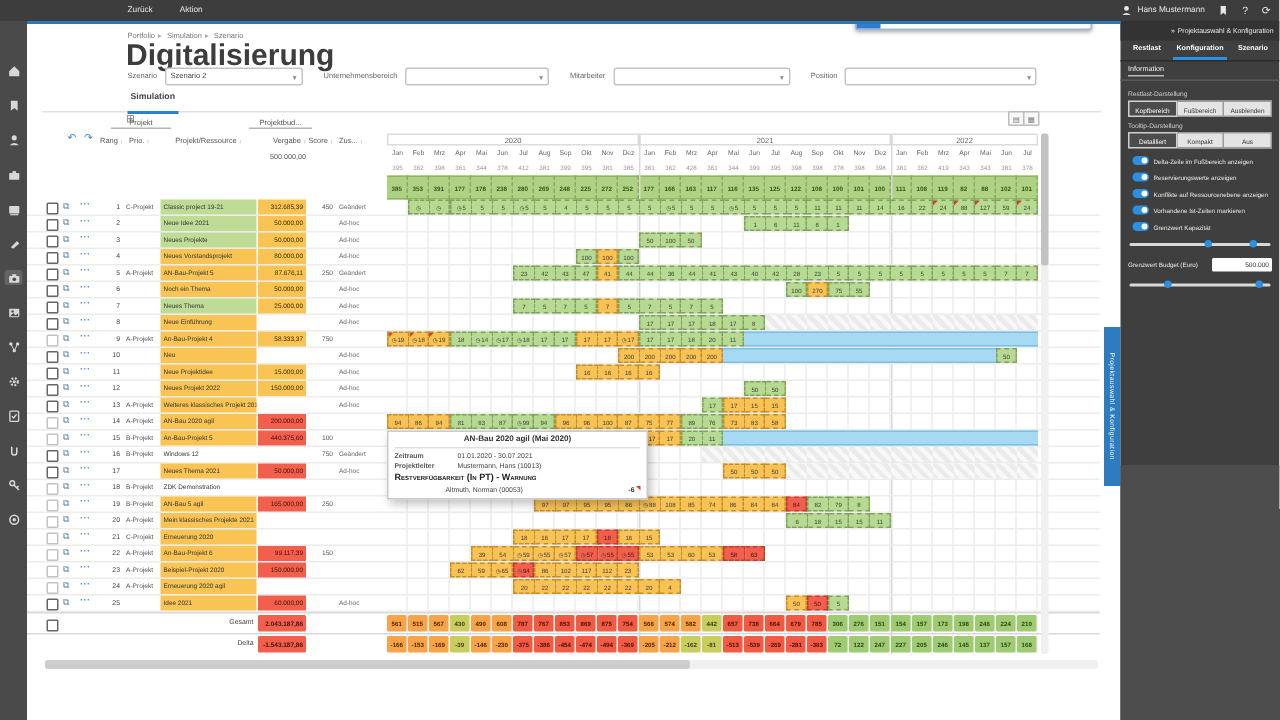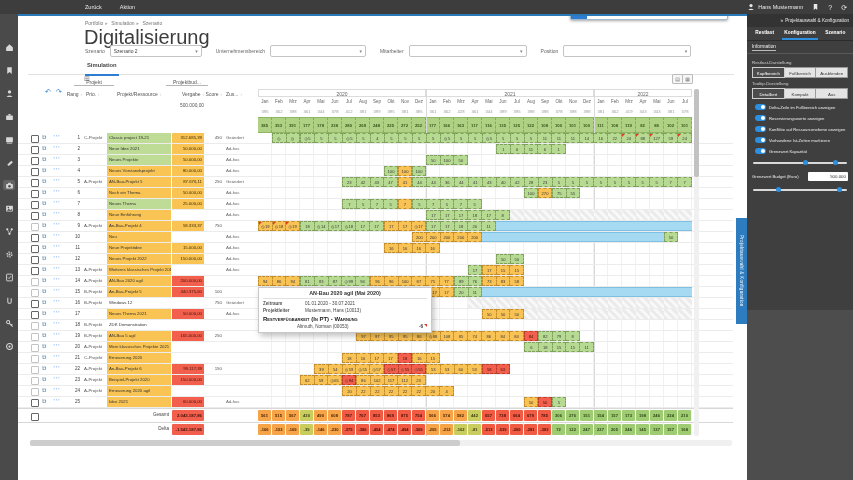--- a/index.html
+++ b/index.html
@@ -16,21 +16,21 @@
   
   .sidebar{position:absolute;left:0;top:14px;width:18px;height:466px;background:#4a4a4a;z-index:45;
            display:flex;flex-direction:column;align-items:center;padding-top:28px;box-sizing:border-box;gap:13px}
   .sb-ic{width:12px;height:10px;display:flex;align-items:center;justify-content:center;border-radius:2px}
   .sb-ic.active{background:#646464}
   
   .main{position:absolute;left:18px;top:16px;width:729px;height:464px;background:#fff;overflow:hidden}
   .crumb{position:absolute;left:67px;top:4px;font-size:5px;color:#8a8a8a}
   .crumb b{font-weight:normal;color:#777}
   .crumb .sep{color:#aaa;margin:0 2px}
-  .title{position:absolute;left:66px;top:10px;font-size:20px;font-weight:normal;color:#3d3d3d}
+  .title{position:absolute;left:66px;top:10px;font-size:20px;font-weight:bold;color:#3d3d3d}
   
   .toast{position:absolute;left:570px;top:1px;width:156px;height:17px;background:#fff;border:1px solid #9fb9d0;
          border-radius:2px;box-shadow:0 1px 3px rgba(0,0,0,.35);display:flex;align-items:center;z-index:48}
   .toast-ic{width:16px;height:17px;background:#2d7dd2;color:#fff;font-size:8px;display:flex;align-items:center;justify-content:center}
   .toast-tx{flex:1;font-size:5.2px;color:#444;padding-left:4px}
   .toast-pin{font-size:6px;color:#888;transform:rotate(40deg);margin-right:3px}
   .toast-x{font-size:5.5px;color:#888;margin-right:4px}
   
   .filters{position:absolute;left:67px;top:29px;width:660px;display:flex;align-items:center}
   .f-label{font-size:5px;color:#666;margin-right:5px;white-space:nowrap}

